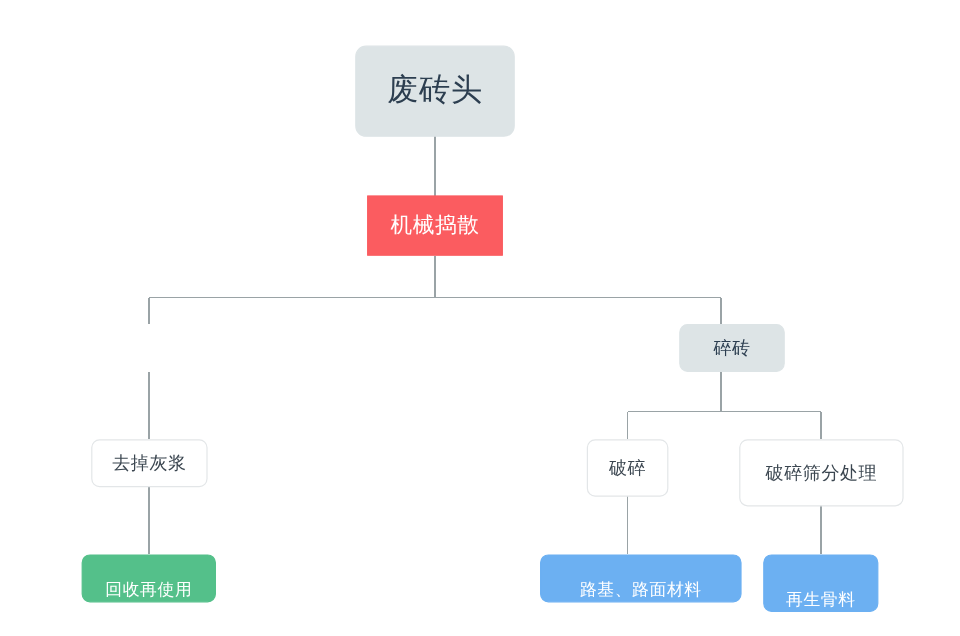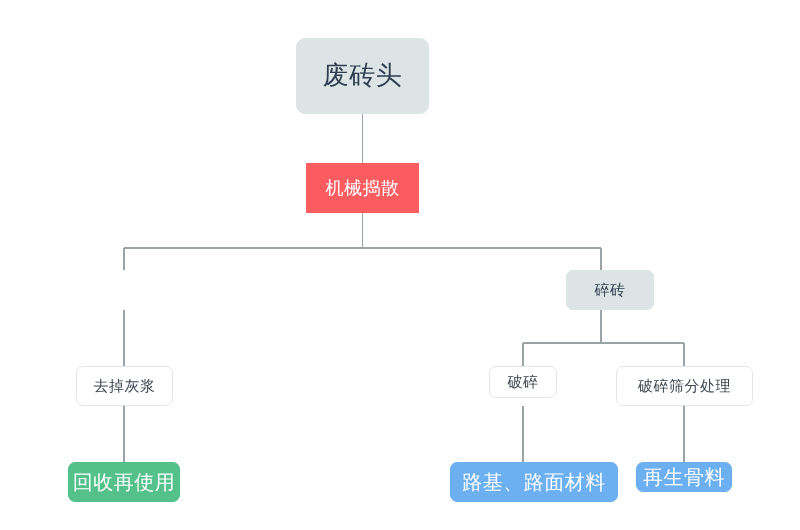--- a/index.html
+++ b/index.html
@@ -71,21 +71,22 @@
     font-size: 18px;
     border-radius: 0;
   }
   .node-lvl3 {
     font-size: 15px;
   }
   .node-lvl4 {
     font-size: 15px;
   }
   .node-leaf {
-    font-size: 20px;
+    font-size: 14px;
+    align-items: flex-end;
   }
 </style>
 </head>
 <body>
 
 <div id="chart-root">
 
   <svg class="edge-layer" viewBox="0 0 800 530" width="800" height="530" xmlns="http://www.w3.org/2000/svg">
     <g fill="none" stroke="#9aa3a6" stroke-width="1.3" shape-rendering="crispEdges">
 
@@ -119,33 +120,33 @@
 
 
   <div class="node node-grey node-lvl3" style="left:566px; top:270px; width:88px; height:40px;">
     <span>碎砖</span>
   </div>
 
   <div class="node node-white node-lvl4" style="left:76px; top:366px; width:97px; height:40px;">
     <span>去掉灰浆</span>
   </div>
 
-  <div class="node node-white node-lvl4" style="left:489px; top:366px; width:68px; height:32px;">
+  <div class="node node-white node-lvl4" style="left:489px; top:366px; width:68px; height:48px;">
     <span>破碎</span>
   </div>
 
-  <div class="node node-white node-lvl4" style="left:616px; top:366px; width:137px; height:40px;">
+  <div class="node node-white node-lvl4" style="left:616px; top:366px; width:137px; height:56px;">
     <span>破碎筛分处理</span>
   </div>
 
   <div class="node node-green node-leaf" style="left:68px; top:462px; width:112px; height:40px;">
     <span>回收再使用</span>
   </div>
 
   <div class="node node-blue node-leaf" style="left:450px; top:462px; width:168px; height:40px;">
     <span>路基、路面材料</span>
   </div>
 
-  <div class="node node-blue node-leaf" style="left:636px; top:462px; width:96px; height:30px;">
+  <div class="node node-blue node-leaf" style="left:636px; top:462px; width:96px; height:48px;">
     <span>再生骨料</span>
   </div>
 
 </div>
 
 </body></html>

